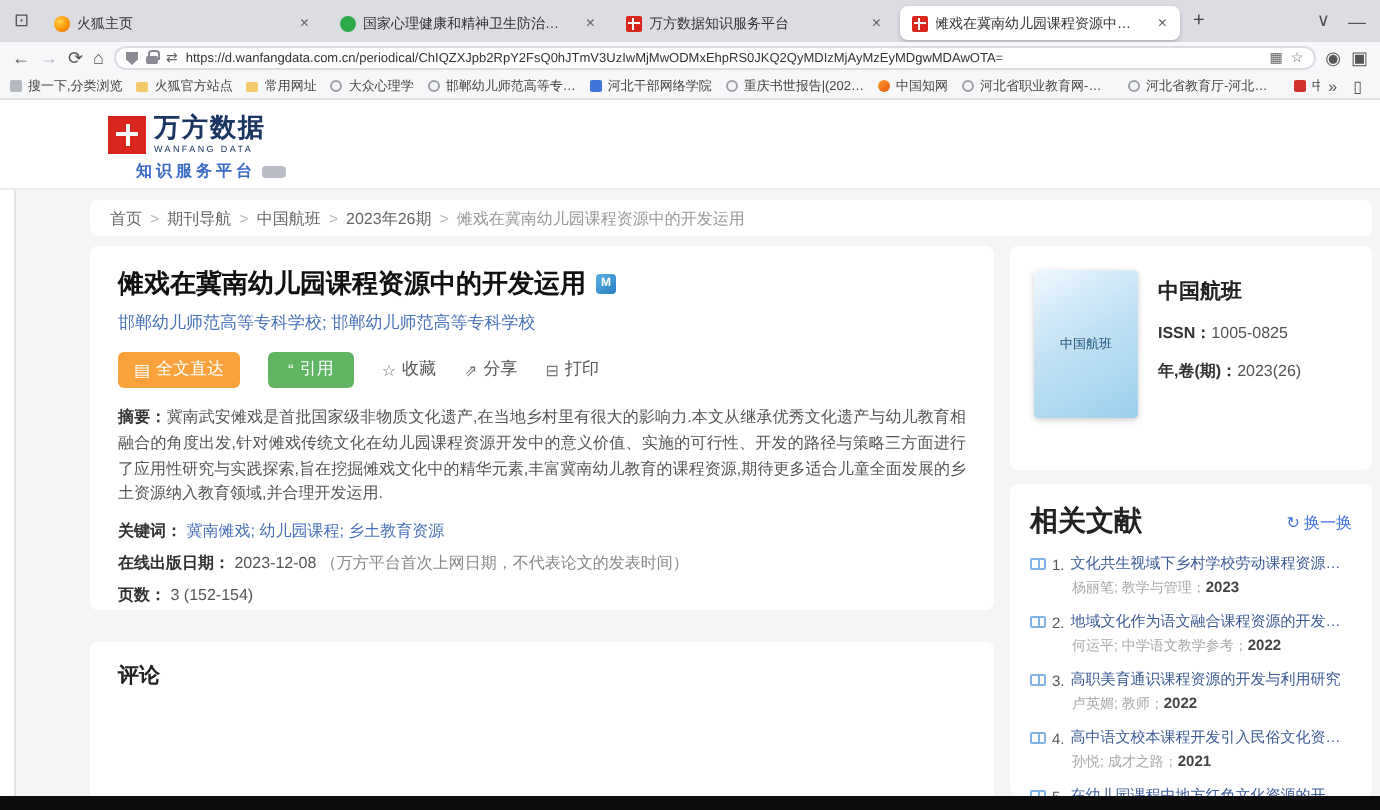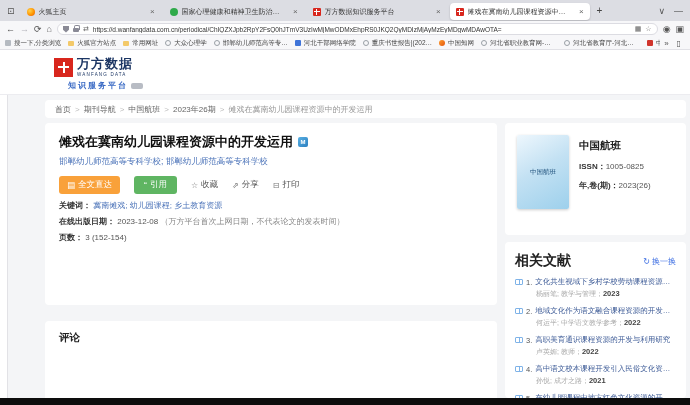--- a/index.html
+++ b/index.html
@@ -284,20 +284,21 @@
           </span>
         <span class="action">
             <span class="ic">⇗</span>
             <span>分享</span>
           </span>
         <span class="action">
             <span class="ic">⊟</span>
             <span>打印</span>
           </span>
       </div>
+      <p class="para"><span class="lab">摘要：</span><span>冀南武安傩戏是首批国家级非物质文化遗产,在当地乡村里有很大的影响力.本文从继承优秀文化遗产与幼儿教育相融合的角度出发,针对傩戏传统文化在幼儿园课程资源开发中的意义价值、实施的可行性、开发的路径与策略三方面进行了应用性研究与实践探索,旨在挖掘傩戏文化中的精华元素,丰富冀南幼儿教育的课程资源,期待更多适合儿童全面发展的乡土资源纳入教育领域,并合理开发运用.</span></p>
       <p class="kw-row">
         <span class="lab">关键词：</span>
         <span class="kw">冀南傩戏</span><span class="kw">幼儿园课程</span><span class="kw">乡土教育资源</span>
       </p>
       <p class="meta-row">
         <span class="lab">在线出版日期：</span>
         <span>2023-12-08</span>
         <span class="meta-note">（万方平台首次上网日期，不代表论文的发表时间）</span>
       </p>
       <p class="meta-row">

